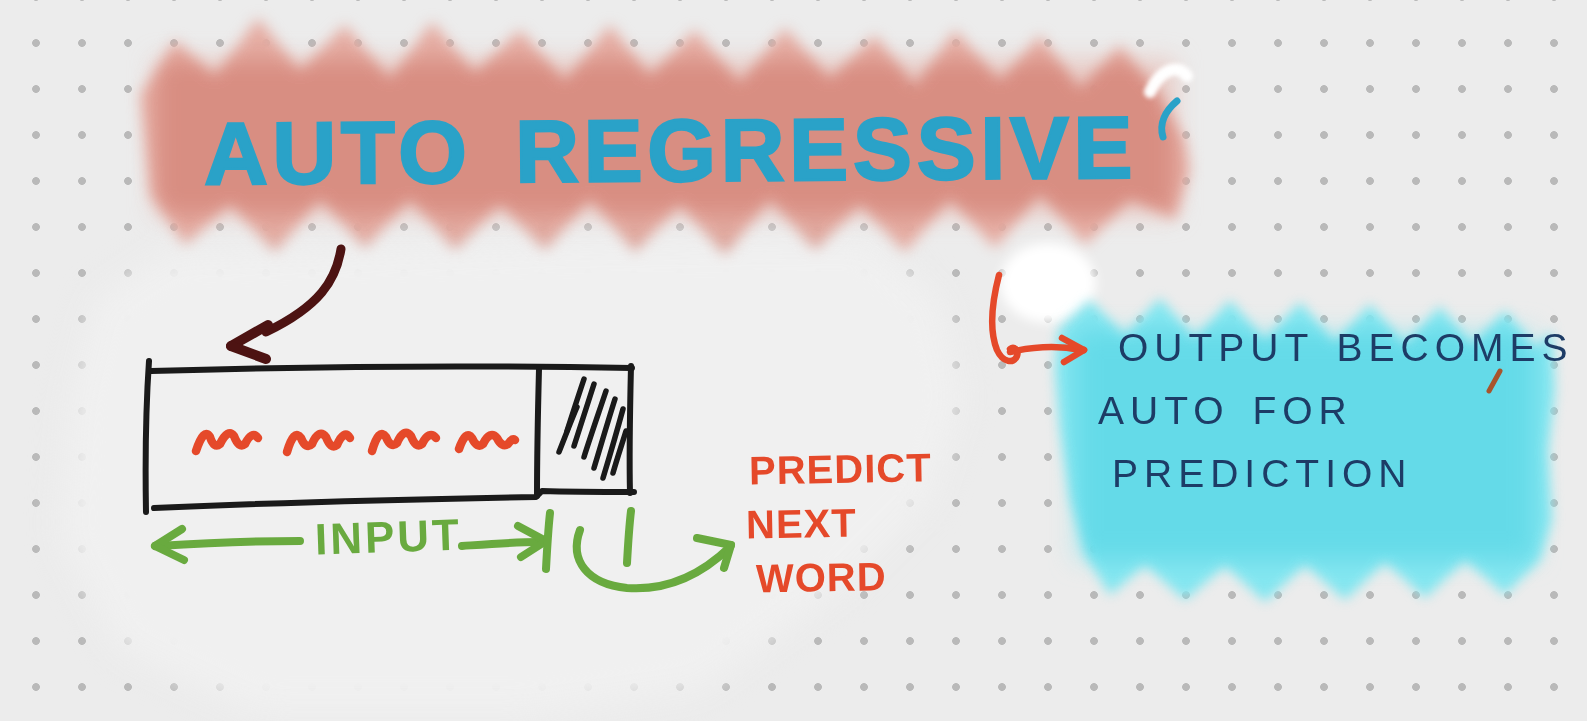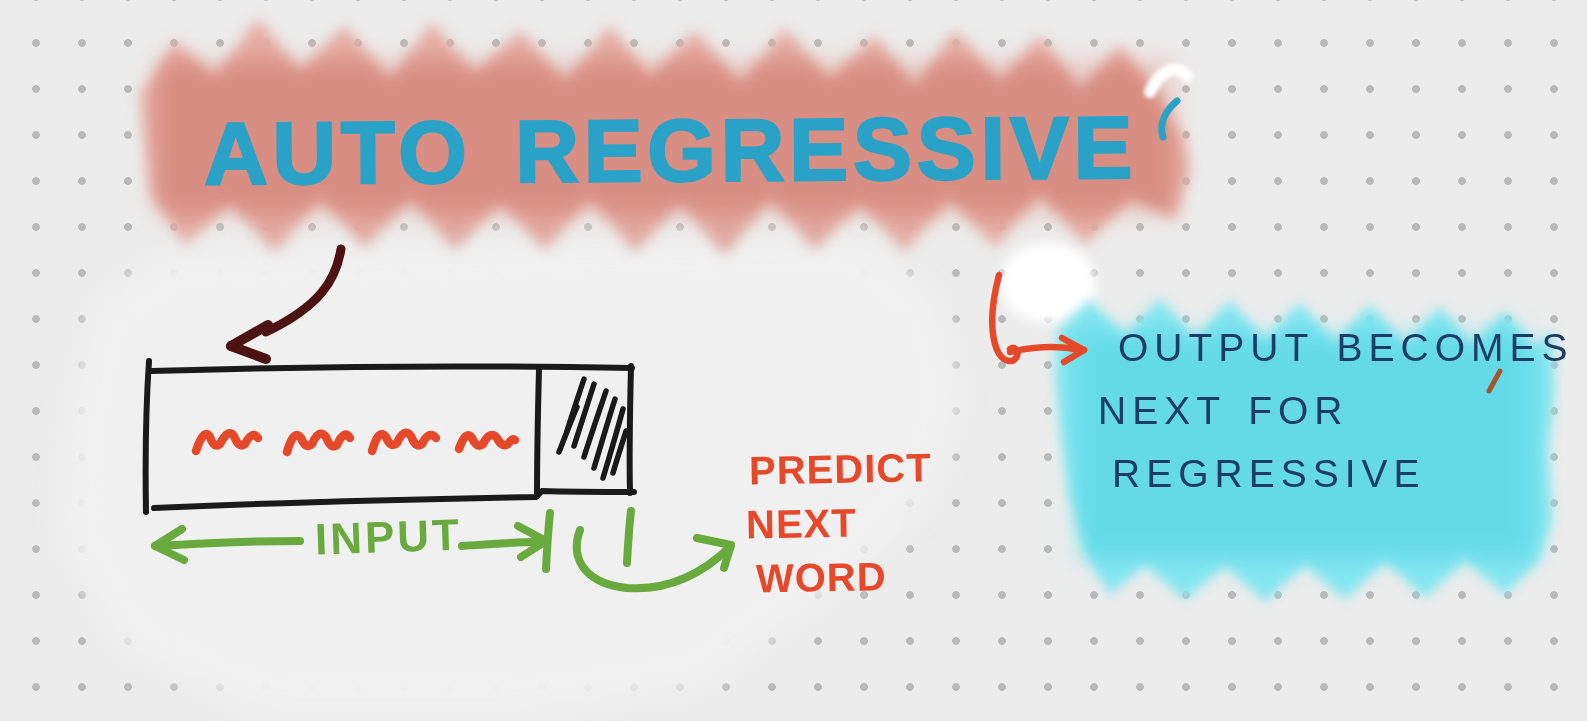--- a/index.html
+++ b/index.html
@@ -122,17 +122,17 @@
   <div class="txt input-label">INPUT</div>
 
   <div class="txt predict">
     <span class="l1">PREDICT</span>
     <span class="l2">NEXT</span>
     <span class="l3">WORD</span>
   </div>
 
   <div class="txt note">
     <span class="l1">OUTPUT BECOMES</span>
-    <span class="l2">NEXT FOR</span>
-    <span class="l3">REGRESSIVE</span>
+    <span class="l2">AUTO FOR</span>
+    <span class="l3">PREDICTION</span>
   </div>
 
 </div>
 
 </body></html>

